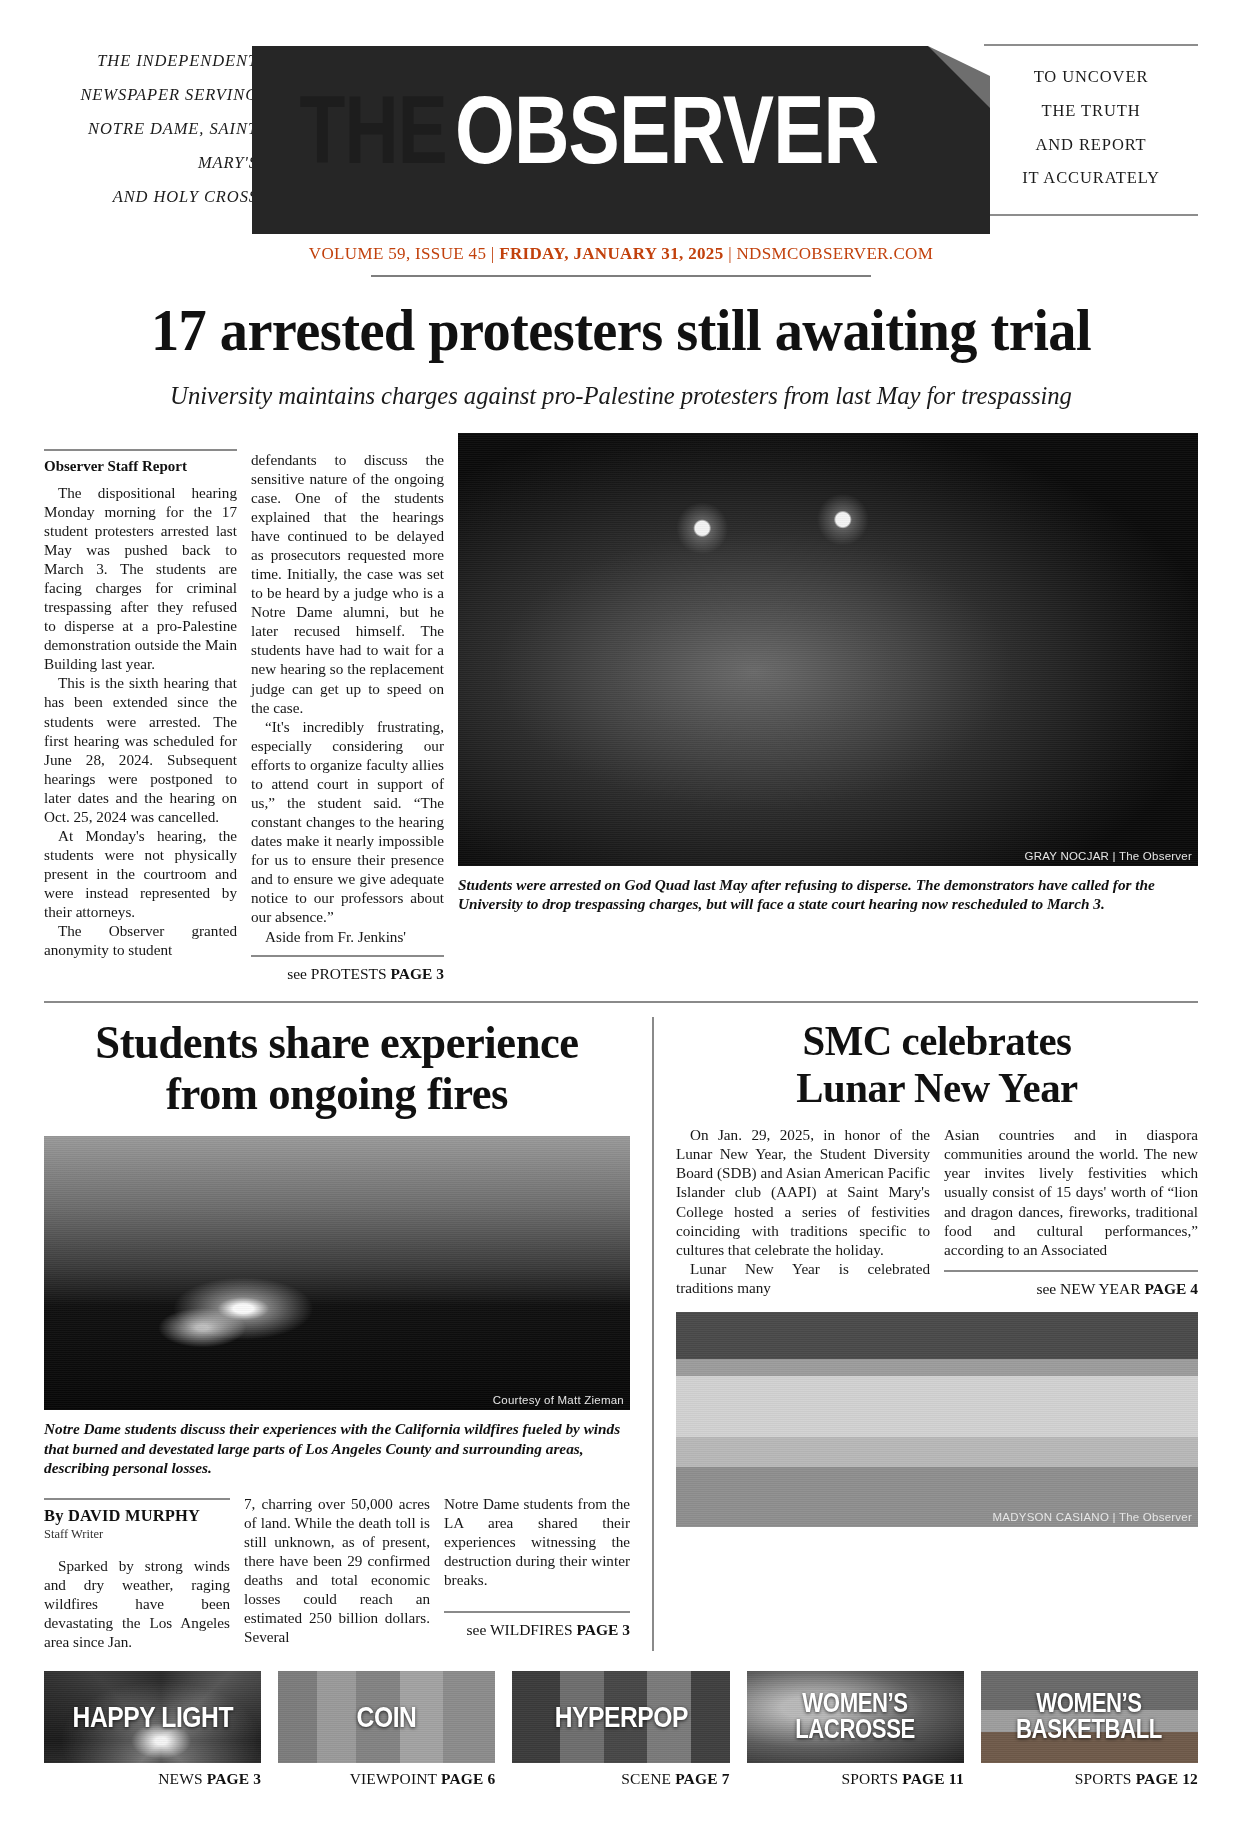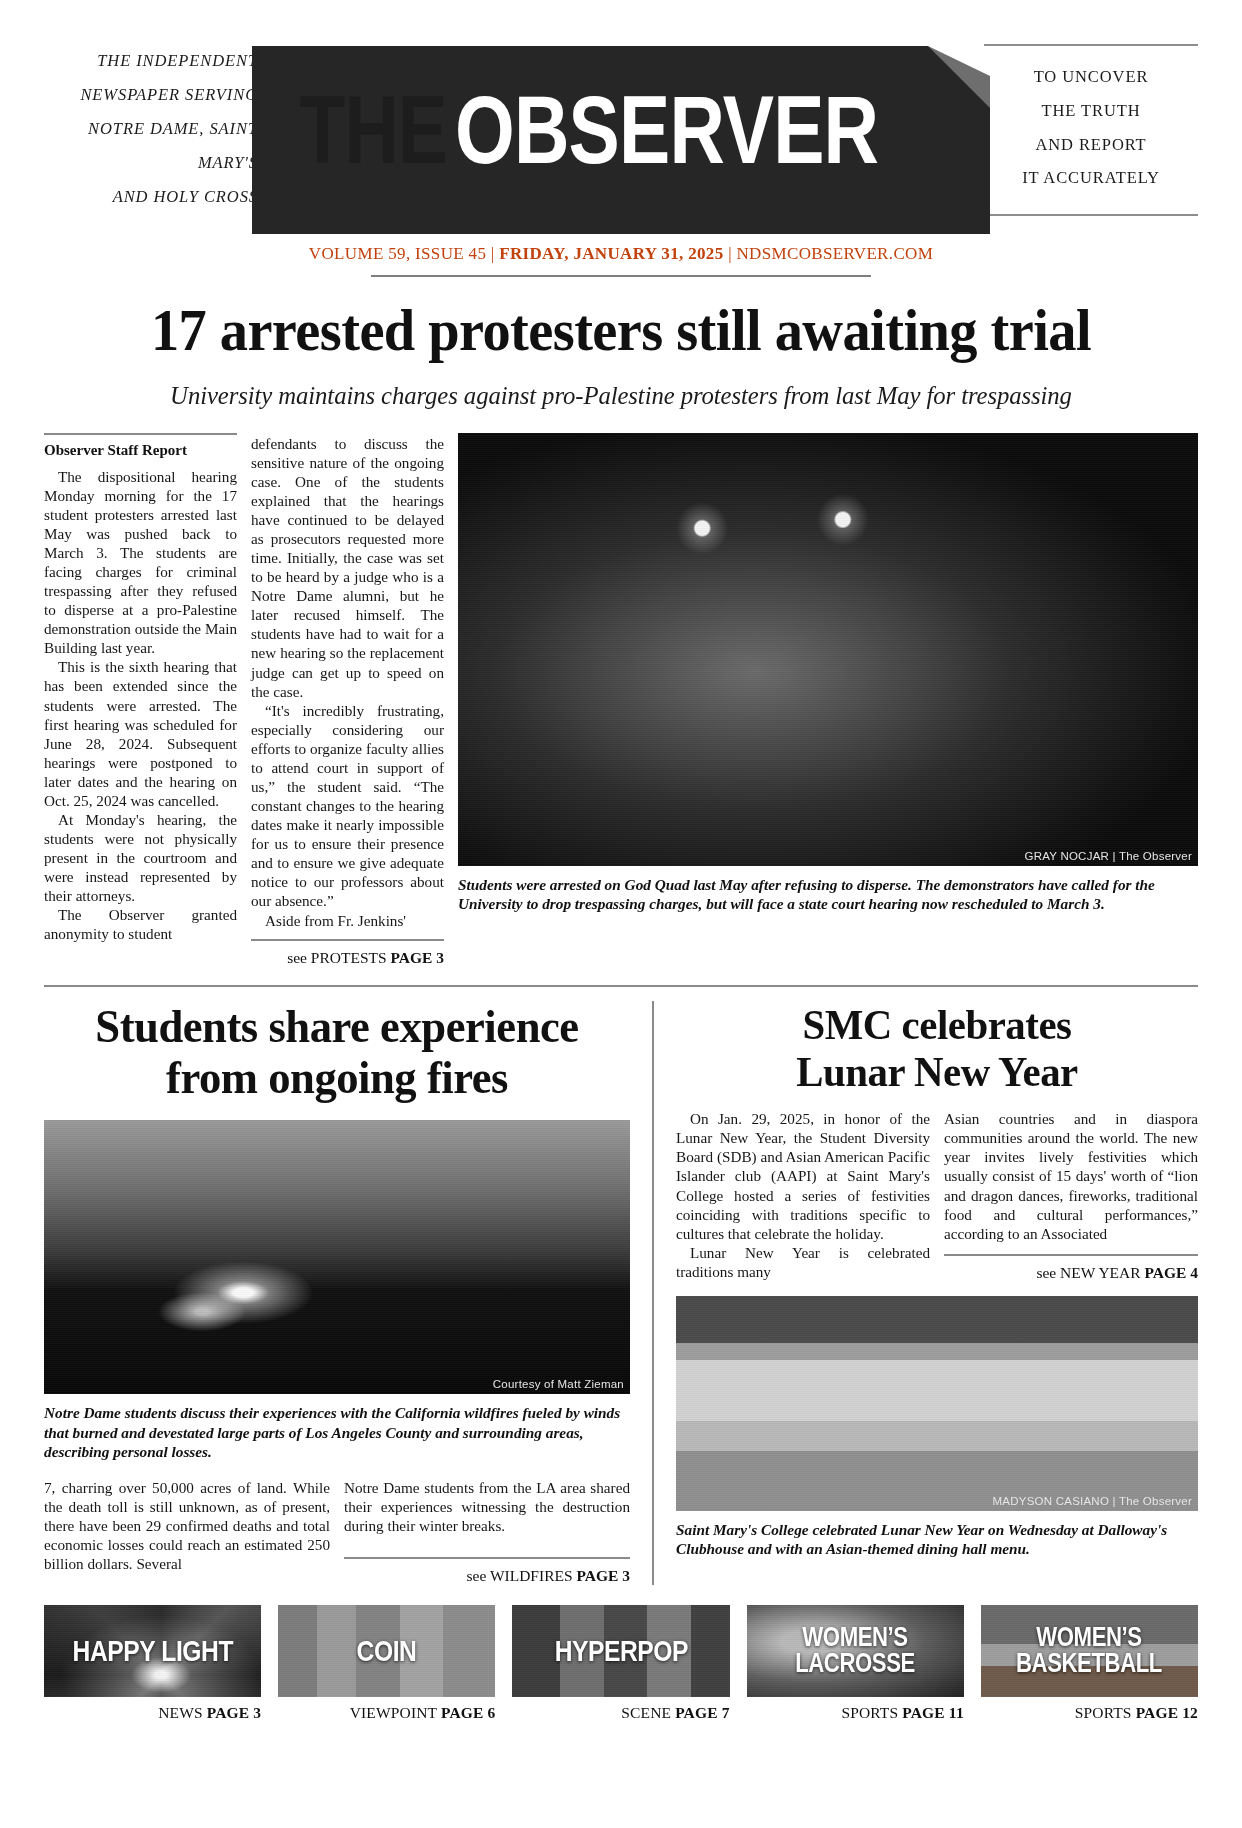--- a/index.html
+++ b/index.html
@@ -72,21 +72,21 @@
     transform:scaleX(.94); transform-origin:center;
   }
   .lead-sub {
     text-align:center; font-style:italic; font-size:25.5px;
     margin-top:18px; letter-spacing:-.1px; color:#1b1b1b;
     transform:scaleX(.97); transform-origin:center;
   }
 
   
   .lead-block { display:flex; margin-top:22px; gap:14px; }
-  .lead-cols { width:400px; display:flex; gap:14px; }
+  .lead-cols { width:400px; display:flex; gap:14px;margin-top:16px; }
   .col { width:193px; }
   .col .top-rule { height:2px; background:#8a8a8a; margin-bottom:7px; }
   .byline-bold { font-weight:700; font-size:15px; margin-bottom:8px; }
   .body-text {
     font-size:15.2px; line-height:1.255; text-align:justify;
     -webkit-hyphens:auto; hyphens:auto; color:#161616;
   }
   .body-text p { margin:0; text-indent:14px; }
   .jump { margin-top:9px; }
   .jump .j-rule { height:2px; background:#8a8a8a; margin-bottom:8px; }
@@ -289,20 +289,30 @@
         <div>from ongoing fires</div>
       </div>
 
       <div class="photo ph-fire grain" style="height:274px;margin-top:16px;">
         <span class="credit">Courtesy of  Matt Zieman</span>
       </div>
       <div class="cap">Notre Dame students discuss their experiences with the California wildfires fueled by winds that burned and devestated large parts of Los Angeles County and surrounding areas, describing  personal losses.</div>
 
       <div class="two-col" style="margin-top:16px;">
         <div class="col2">
+          <div class="byline-block">
+            <div class="b-rule"></div>
+            <div class="byline-name">By DAVID MURPHY</div>
+            <div class="byline-title">Staff Writer</div>
+          </div>
+          <div class="body-text" style="margin-top:14px;">
+            <p>Sparked by strong winds and dry weather, raging wildfires have been devastating the Los Angeles area since Jan.</p>
+          </div>
+        </div>
+        <div class="col2">
           <div class="body-text">
             <p style="text-indent:0">7, charring over 50,000 acres of land. While the death toll is still unknown, as of present, there have been 29 confirmed deaths and total economic losses could reach an estimated 250 billion dollars. Several</p>
           </div>
         </div>
         <div class="col2">
           <div class="body-text">
             <p style="text-indent:0">Notre Dame students from the LA area shared their experiences witnessing the destruction during their winter breaks.</p>
           </div>
           <div class="jump" style="margin-top:22px;">
             <div class="j-rule"></div>
@@ -332,21 +342,20 @@
           <div class="jump" style="margin-top:11px;">
             <div class="j-rule"></div>
             <div class="j-text"><span>see NEW YEAR </span><b>PAGE 4</b></div>
           </div>
         </div>
       </div>
 
       <div class="photo ph-hall grain" style="height:215px;margin-top:14px;">
         <span class="credit">MADYSON CASIANO | The Observer</span>
       </div>
-      <div class="cap">Saint Mary's College celebrated Lunar New Year on Wednesday at Dalloway's Clubhouse and with an Asian-themed dining hall menu.</div>
     </div>
   </div>
 
   <div class="teasers">
 
     <div class="teaser">
       <div class="tile ph-happy grain">
         <span class="tlabel">HAPPY LIGHT</span>
       </div>
       <div class="tcap"><span>NEWS </span><b>PAGE 3</b></div>

